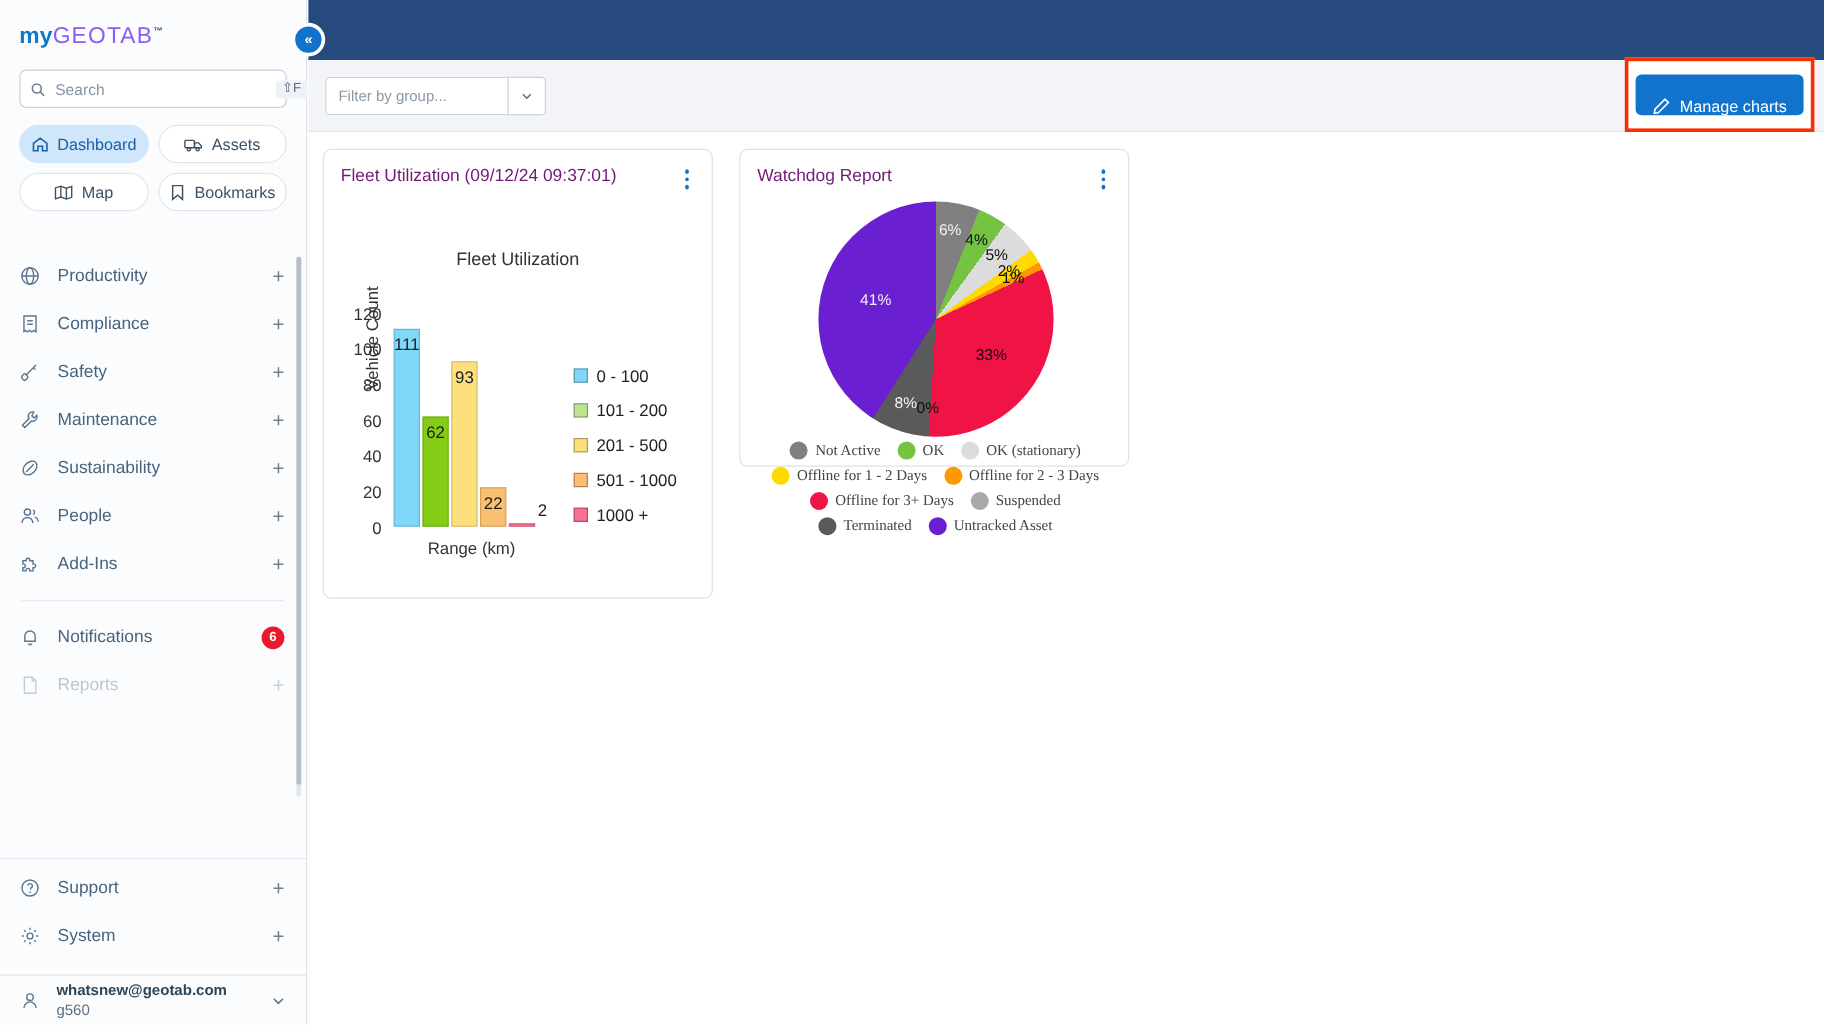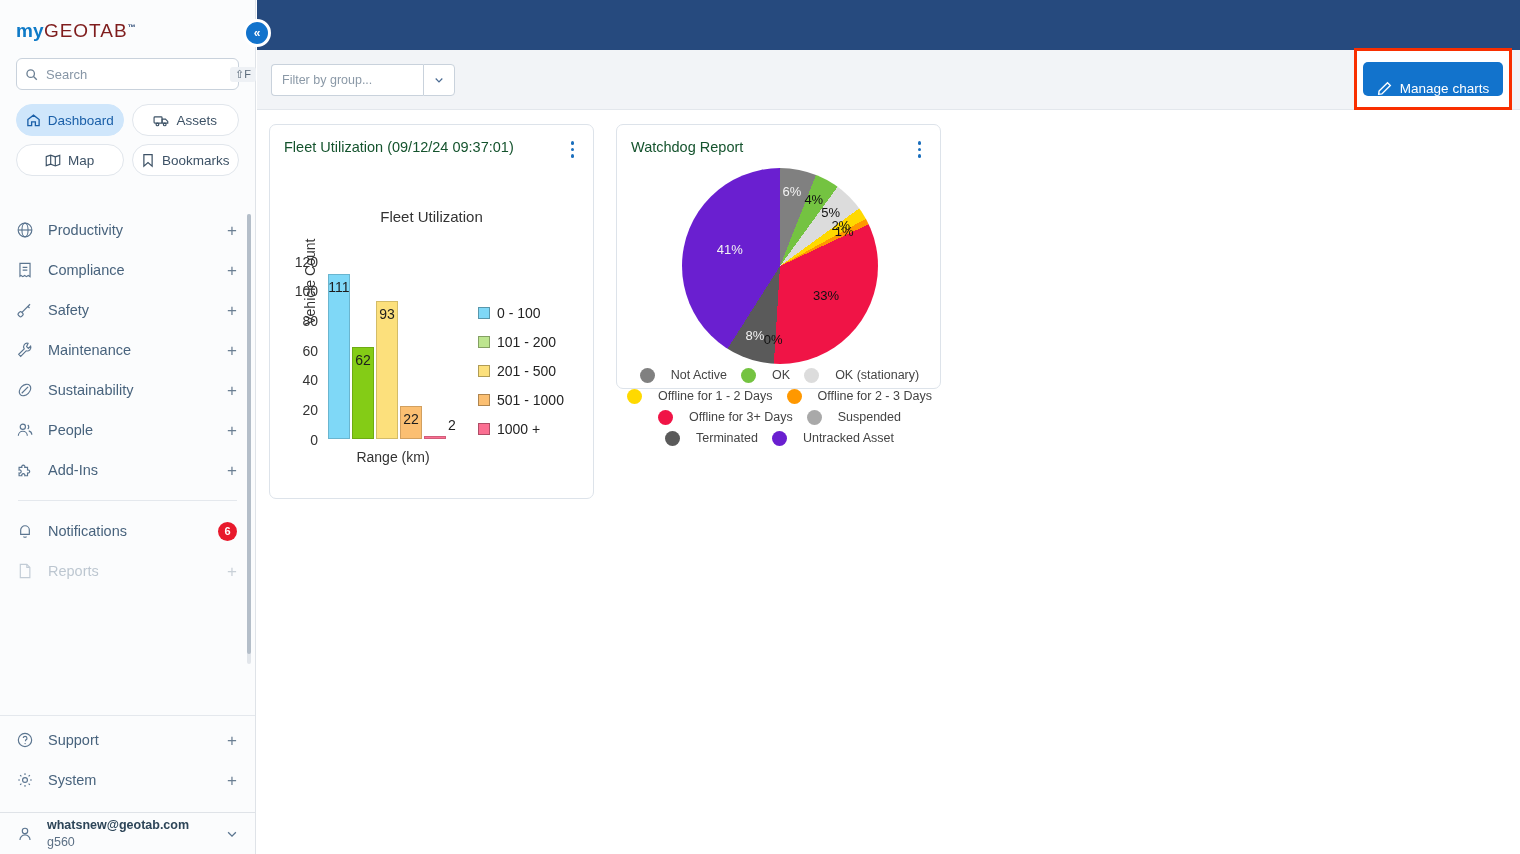--- a/index.html
+++ b/index.html
@@ -14,21 +14,21 @@
   #sidebar {
     position: absolute; left: 0; top: 0;
     width: 256px; height: 854px;
     background: #fbfcfd;
     border-right: 1px solid #dfe3e8;
     z-index: 5;
   }
   .logo-wrap { padding: 20px 16px 6px 16px; }
   .logo { font-size: 19px; font-weight: 700; letter-spacing: .2px; }
   .logo .my { color: #0f7ac7; }
-  .logo .geo { color: #7f1d1d; font-weight: 400; letter-spacing: 1px; }
+  .logo .geo { color: #8b5cf6; font-weight: 400; letter-spacing: 1px; }
   .logo .tm { color: #1f3f6e; font-size: 8px; vertical-align: super; }
 
   .search-box {
     margin: 10px 16px 0 16px; height: 32px;
     border: 1px solid #c9d2dc; border-radius: 6px;
     background: #fff; display: flex; align-items: center;
     padding: 0 8px; gap: 8px;
   }
   .search-box input {
     border: 0; outline: 0; flex: 1; font-size: 13px;
@@ -149,21 +149,21 @@
   }
 
   .card {
     background: #fff; border: 1px solid #dde3ea; border-radius: 7px;
     position: relative;
   }
   .card-head {
     display: flex; align-items: flex-start; justify-content: space-between;
     padding: 14px 14px 0 14px;
   }
-  .card-title { font-size: 14.5px; color: #14532d; }
+  .card-title { font-size: 14.5px; color: #701a75; }
   .kebab { display: flex; flex-direction: column; gap: 3px; cursor: pointer; padding: 2px 5px; }
   .kebab i { width: 3.5px; height: 3.5px; border-radius: 50%; background: #1b6fbd; display: block; }
 
   #card-fleet { width: 325px; height: 375px; }
   #card-watchdog { width: 325px; height: 265px; }
 
   
   .bar-chart-title {
     text-align: center; font-size: 15px; color: #333; margin-top: 48px;
   }
@@ -203,21 +203,21 @@
   }
   .pielab {
     position: absolute; font-size: 13px; font-weight: 400;
     pointer-events: none; white-space: nowrap;
   }
   .pie-legend {
     position: absolute; left: 0; right: 0; top: 208px;
     display: flex; flex-wrap: wrap; justify-content: center;
     gap: 6px 12px; padding: 0 6px;
   }
-  .pl-item { display: flex; align-items: center; gap: 16px; font-size: 12.5px; color: #444; }
+  .pl-item { display: flex; align-items: center; gap: 6px; font-size: 12.5px; color: #444; font-family: Liberation Serif, serif; }
   .pl-dot { width: 15px; height: 15px; border-radius: 50%; flex: none; }
   .pl-row { display: flex; justify-content: center; gap: 14px; width: 100%; }
 
   svg.ic { display: block; }
 </style>
 </head>
 <body>
 
 <div id="sidebar">
 

